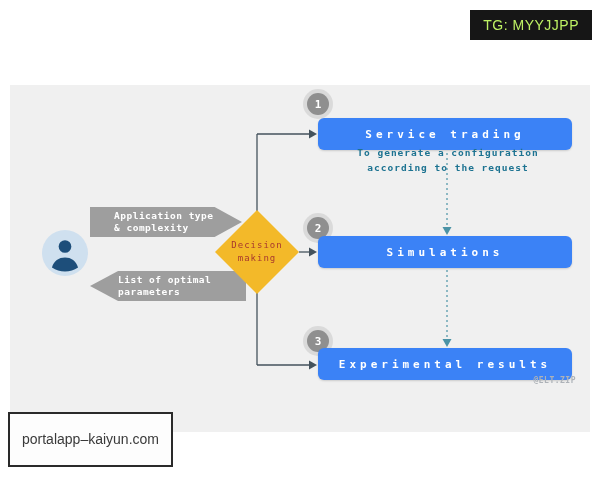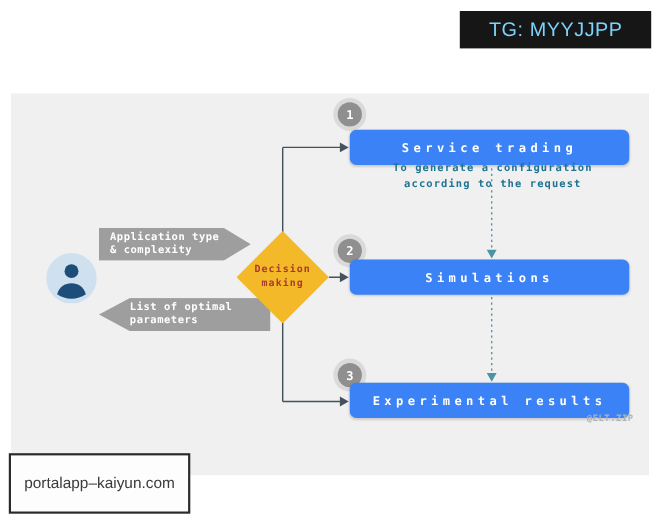--- a/index.html
+++ b/index.html
@@ -2,23 +2,23 @@
 <html><head>
 <meta charset="utf-8">
 <style>
   html,body{margin:0;padding:0;}
   .screen{
     position:relative;width:600px;height:480px;background:#ffffff;overflow:hidden;
     font-family:"DejaVu Sans Mono", monospace;
   }
   
   .tg-badge{
-    position:absolute;top:10px;right:8px;background:#161616;color:#7dd3fc;
-    font-family:"Liberation Sans", sans-serif;font-size:18px;letter-spacing:.5px;
-    padding:8px 26px;line-height:1;
+    position:absolute;top:10px;right:8px;background:#161616;color:#bef264;
+    font-family:"Liberation Sans", sans-serif;font-size:14px;letter-spacing:.5px;
+    padding:8px 13px;line-height:1;
   }
   .site-badge{
     position:absolute;bottom:13px;left:8px;background:#fdfdfd;color:#3a3a3a;
     font-family:"Liberation Sans", sans-serif;font-size:14px;
     border:2px solid #2a2a2a;padding:18px 12px;line-height:1.1;
   }
   
   .panel{
     position:absolute;left:10px;top:85px;width:580px;height:347px;
     background:#f0f0f0;
@@ -30,30 +30,30 @@
   .connectors polygon.dotted{fill:#4b93a6;}
   
   .person{position:absolute;left:32px;top:145px;width:46px;height:46px;}
   
   .garrow{
     position:absolute;width:128px;height:30px;background:#9e9e9e;color:#ffffff;
     display:flex;align-items:center;font-size:9.5px;font-weight:bold;
     line-height:1.3;letter-spacing:.5px;
   }
   .garrow span{white-space:pre-line;}
-  .garrow.right{left:80px;top:122px;clip-path:polygon(0 0,82% 0,100% 50%,82% 100%,0 100%);padding-left:10px;}
+  .garrow.right{left:80px;top:122px;clip-path:polygon(0 0,82% 0,100% 50%,82% 100%,0 100%);padding-left:24px;}
   .garrow.left{left:80px;top:186px;clip-path:polygon(18% 0,100% 0,100% 100%,18% 100%,0 50%);padding-left:28px;}
   
   .diamond{
     position:absolute;left:205px;top:125px;width:84px;height:84px;background:#f3b929;
     clip-path:polygon(50% 0,100% 50%,50% 100%,0 50%);
     display:flex;align-items:center;justify-content:center;
   }
   .diamond-label{
-    color:#a8392e;font-size:9px;font-weight:bold;letter-spacing:1px;
+    color:#a8392e;font-size:9px;font-weight:normal;letter-spacing:1px;
     text-align:center;white-space:pre-line;line-height:1.45;
   }
   
   .step-box{
     position:absolute;left:308px;width:254px;height:32px;background:#3b82f6;
     border-radius:6px;display:flex;align-items:center;justify-content:center;
     box-shadow:0 1px 2px rgba(0,0,0,.15);
   }
   .step-box span{color:#ffffff;font-size:11px;font-weight:bold;letter-spacing:4px;}
   .b1{top:33px;} .b2{top:151px;} .b3{top:263px;}

